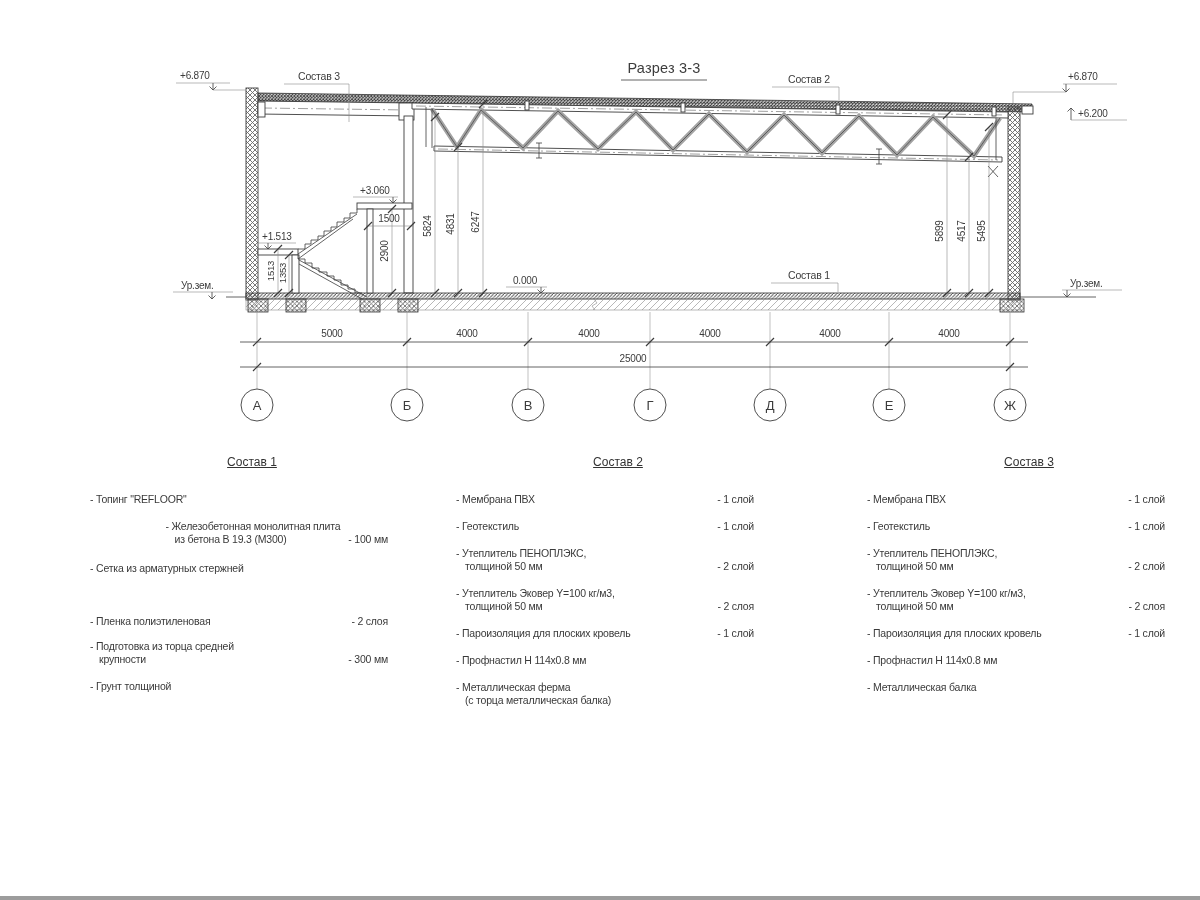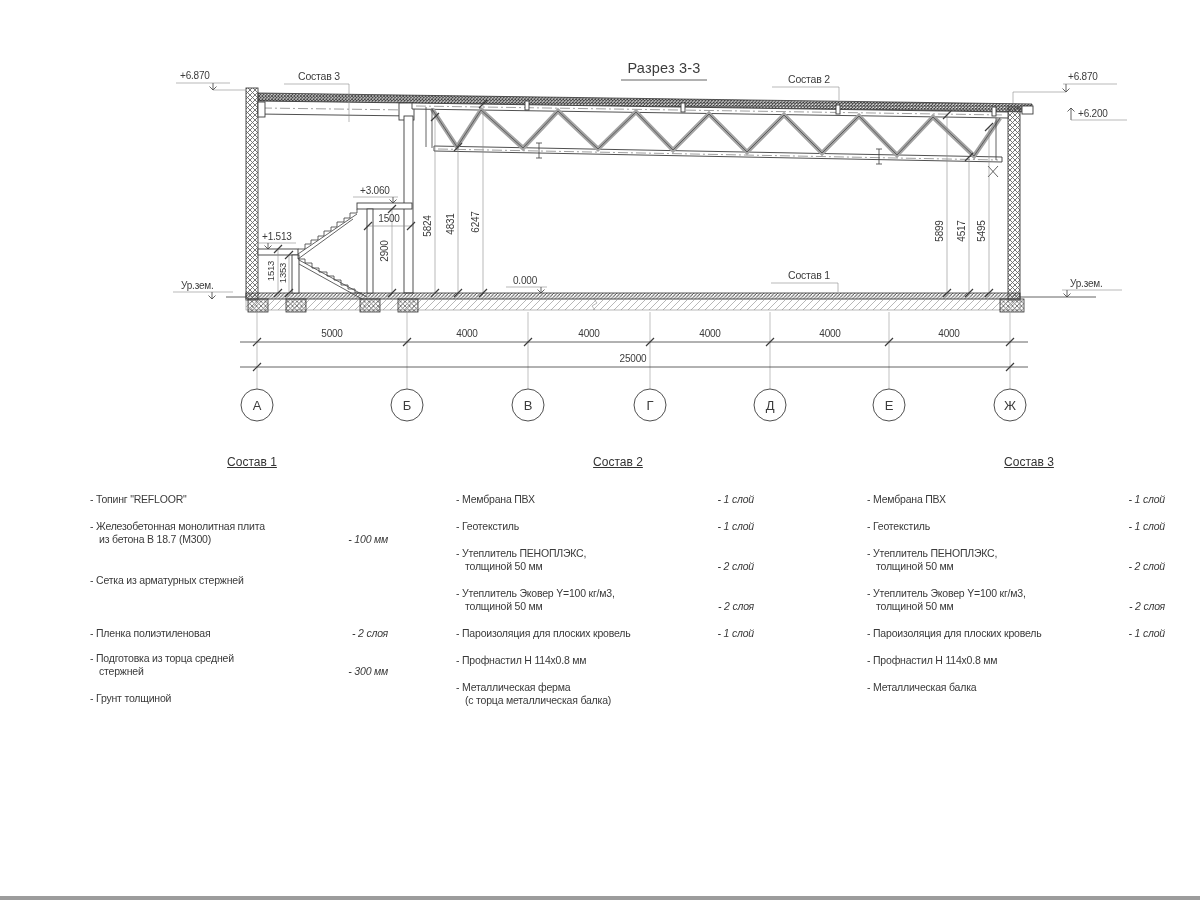--- a/index.html
+++ b/index.html
@@ -23,22 +23,22 @@
   .comp-col{position:absolute;top:0;}
   #col0{left:90px;width:298px;}
   #col1{left:456px;width:298px;}
   #col2{left:867px;width:298px;}
   .comp-title{font-size:12px;text-align:center;text-decoration:underline;
               padding-left:26px;margin-bottom:24px;color:#333;}
   .comp-item{display:flex;justify-content:space-between;align-items:flex-end;
              margin-bottom:14px;font-size:10.5px;line-height:13px;letter-spacing:-0.2px;}
   .comp-text{padding-right:8px;}
   .comp-text .cont{padding-left:9px;}
-  .comp-value{white-space:nowrap;font-style:italic;}
-  #col0 .comp-item:nth-child(2){margin-bottom:28px;}
+  .comp-value{white-space:nowrap;}
+  #col0 .comp-item:nth-child(2){margin-bottom:16px;justify-content:flex-end;}
   #col0 .comp-item:nth-child(4){margin-bottom:12px;margin-top:40px;}
   .bottom-bar{position:absolute;left:0;bottom:0;width:1200px;height:4px;background:#9c9c9c;}
 </style>
 </head>
 <body>
 
 <div class="page">
 
 <svg width="1200" height="450" viewBox="0 0 1200 450">
   <defs>
@@ -245,40 +245,40 @@
     <div class="comp-items">
           <div class="comp-item">
             <div class="comp-text">
               <div>- Топинг "REFLOOR"</div>
             </div>
             <div class="comp-value"></div>
           </div>
           <div class="comp-item">
             <div class="comp-text">
               <div>- Железобетонная  монолитная плита</div>
-              <div class="cont">из бетона В 18.7 (М300)</div>
+              <div class="cont">из бетона В 19.3 (М300)</div>
             </div>
             <div class="comp-value">-  100 мм</div>
           </div>
           <div class="comp-item">
             <div class="comp-text">
               <div>- Сетка из арматурных стержней</div>
             </div>
             <div class="comp-value"></div>
           </div>
           <div class="comp-item">
             <div class="comp-text">
               <div>- Пленка полиэтиленовая</div>
             </div>
             <div class="comp-value">-  2 слоя</div>
           </div>
           <div class="comp-item">
             <div class="comp-text">
               <div>- Подготовка из торца средней</div>
-              <div class="cont">стержней</div>
+              <div class="cont">крупности</div>
             </div>
             <div class="comp-value">-  300 мм</div>
           </div>
           <div class="comp-item">
             <div class="comp-text">
               <div>- Грунт толщиной</div>
             </div>
             <div class="comp-value"></div>
           </div>
         </div>

